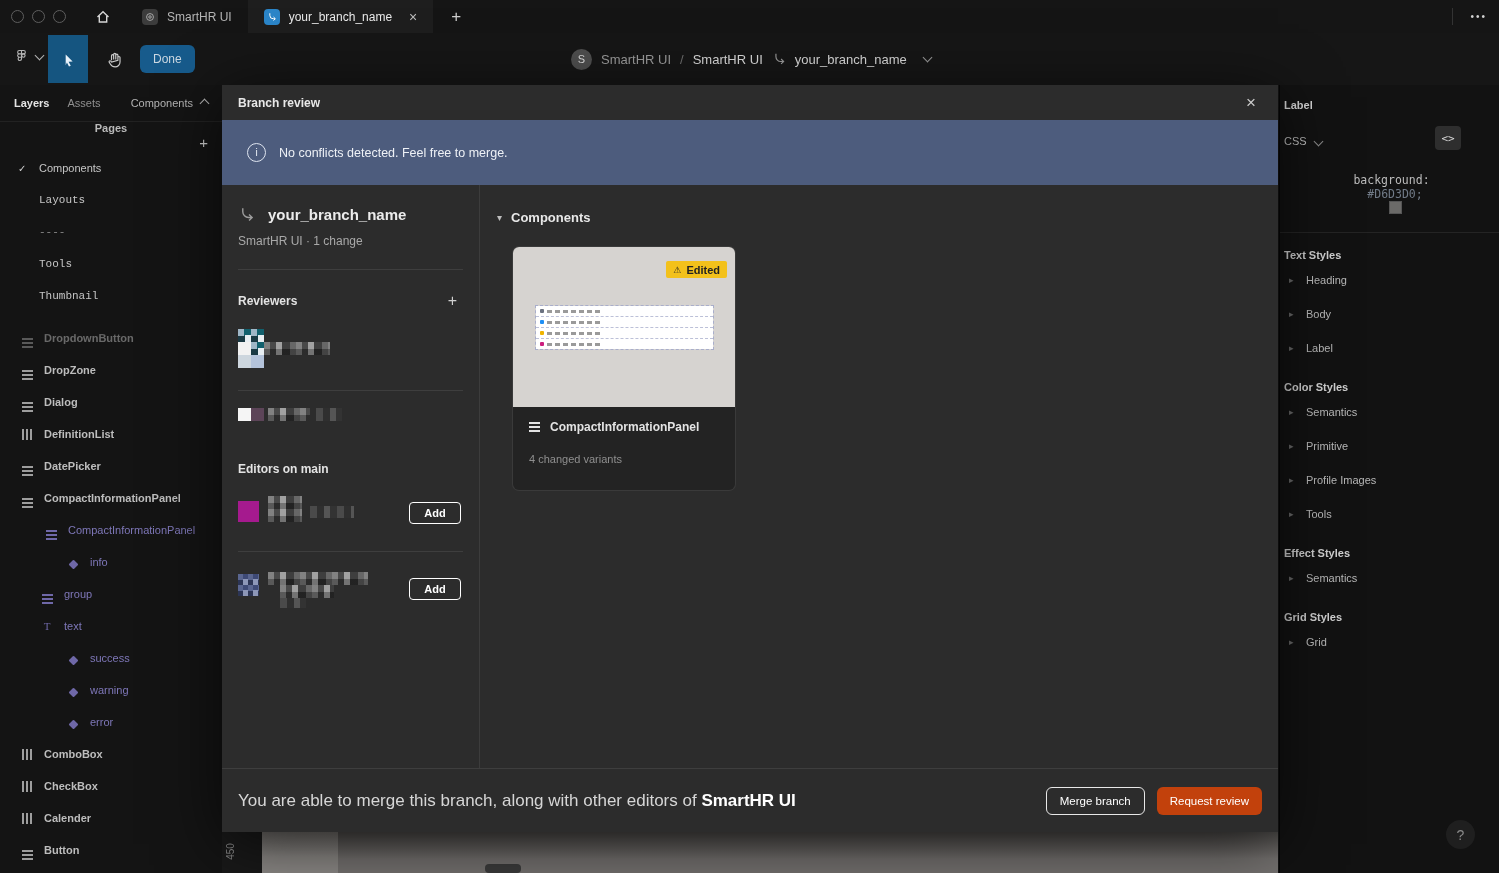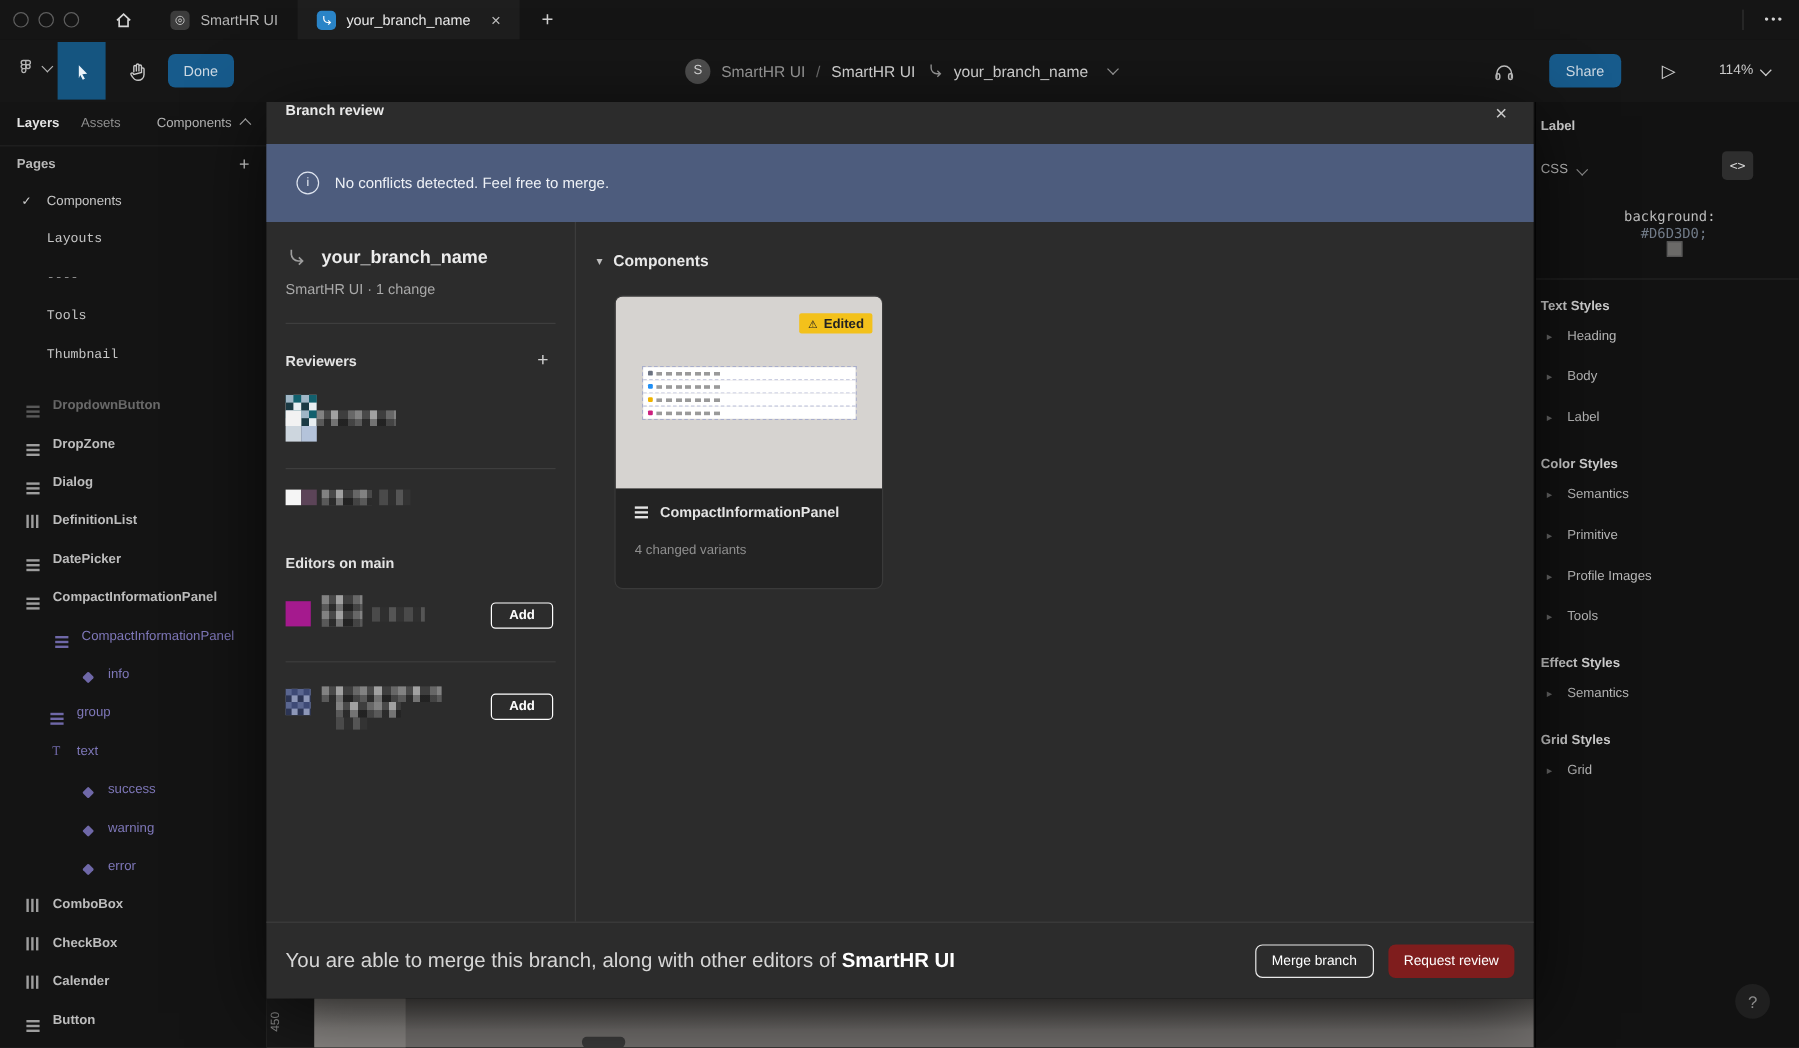--- a/index.html
+++ b/index.html
@@ -38,21 +38,21 @@
   .share-btn{height:28px;padding:0 14px;background:#175b8c;color:#ccd8e2;border:none;border-radius:6px;font-size:12px;cursor:pointer;margin-right:28px;}
   .play-btn{background:none;border:none;color:#cfcfcf;font-size:15px;cursor:pointer;margin-right:24px;}
   .zoom-btn{background:none;border:none;color:#c9c9c9;font-size:11.5px;display:flex;align-items:center;gap:7px;cursor:pointer;margin-right:18px;}
   .zoom-btn .cv{margin-top:-2px;}
   
   .lsb{position:absolute;left:0;top:85px;width:222px;bottom:0;background:#141414;z-index:1;font-size:11px;}
   .lsb-tabs{height:36px;display:flex;align-items:center;padding:0 14px;border-bottom:1px solid #222222;}
   .lt-layers{color:#e4e4e4;font-weight:bold;cursor:pointer;}
   .lt-assets{color:#8f8f8f;margin-left:18px;cursor:pointer;}
   .lt-mode{margin-left:auto;color:#b3b3b3;display:flex;align-items:center;gap:8px;cursor:pointer;}
-  .pages-head{height:30px;display:flex;align-items:center;padding:0 14px;color:#b9b9b9;font-weight:bold;}
+  .pages-head{height:30px;display:flex;align-items:center;padding:0 14px;color:#b9b9b9;font-weight:bold;flex-direction:column;}
   .pages-plus{margin-left:auto;color:#cfcfcf;font-size:15px;font-weight:normal;cursor:pointer;}
   .prow32{height:32px;display:flex;align-items:center;cursor:pointer;}
   .pg-check{width:21px;margin-left:18px;color:#cfcfcf;font-size:10px;}
   .pg-label{color:#c6c6c6;}
   .pg-label.dim{color:#8a8a8a;}
   .pg-pad{margin-left:39px;font-family:Liberation Mono, monospace;}
   .lsb-shadow{position:absolute;left:0;top:233px;width:222px;height:18px;background:linear-gradient(#141414 35%,rgba(20,20,20,0));z-index:2;}
   .lr{height:32px;display:flex;align-items:flex-end;font-weight:bold;color:#bdbdbd;cursor:pointer;}
   .lr .ic{width:14px;margin-right:10px;display:flex;align-items:center;justify-content:center;color:#9e9e9e;}
   .lr.cut{opacity:.5;}
@@ -79,21 +79,21 @@
   .rs-car{width:17px;margin-left:9px;color:#6a6a6a;font-size:9px;}
   .help-btn{position:absolute;right:24px;bottom:24px;width:29px;height:29px;border-radius:50%;background:#1f1f1f;color:#8a8a8a;font-size:14px;border:none;display:flex;align-items:center;justify-content:center;cursor:pointer;}
   
   .canvas-strip{position:absolute;left:222px;top:832px;width:1056px;height:41px;background:linear-gradient(#4c4a48,#757270 65%);z-index:0;}
   .cv-darkcol{position:absolute;left:0;top:0;width:40px;height:41px;background:#191919;}
   .cv-label{position:absolute;left:0px;top:14px;color:#8a8a8a;font-size:10px;transform:rotate(-90deg);}
   .cv-lightcol{position:absolute;left:40px;top:0;width:76px;height:41px;background:linear-gradient(#6e6b68,#8c8986 60%);}
   .cv-pill{position:absolute;left:263px;top:32px;width:36px;height:9px;border-radius:4px;background:#3c3c3c;cursor:pointer;}
   
   .modal{position:absolute;left:222px;top:85px;width:1056px;height:747px;background:#2c2c2c;box-shadow:0 12px 60px rgba(0,0,0,.65);z-index:5;}
-  .m-header{height:35px;display:flex;align-items:flex-start;padding:0 16px;}
+  .m-header{height:35px;display:flex;align-items:center;padding:0 16px;}
   .m-title{font-size:12px;font-weight:bold;color:#e8e8e8;}
   .m-close{margin-left:auto;color:#cccccc;font-size:17px;background:none;border:none;cursor:pointer;line-height:1;}
   .m-banner{height:65px;background:#4d5c7d;display:flex;align-items:center;padding-left:25px;gap:13px;}
   .info-ic{width:17px;height:17px;border:1.4px solid #dfe5f0;border-radius:50%;color:#eef2f8;font-size:10px;display:flex;align-items:center;justify-content:center;flex:0 0 auto;}
   .m-banner-text{font-size:12.5px;color:#eef1f6;}
   .m-left{position:absolute;left:0;top:100px;width:258px;bottom:64px;border-right:1px solid #3c3c3c;box-sizing:border-box;padding:0 16px;}
   .branch-row{margin-top:21px;display:flex;align-items:center;gap:13px;color:#9e9e9e;}
   .branch-name{font-size:15px;font-weight:bold;color:#ececec;}
   .branch-meta{margin-top:11px;font-size:12px;color:#a9a9a9;}
   .m-div{height:1px;background:#3e3e3e;margin-top:21px;}
@@ -126,21 +126,21 @@
   .pc0{background:#6b7280;} .pc1{background:#1f8ff5;} .pc2{background:#f0b400;} .pc3{background:#cc1f7e;}
   .ptxt{width:56px;height:3px;background:repeating-linear-gradient(90deg,#9a9a9a 0 5px,transparent 5px 8px);}
   .card-info{padding:13px 16px 0 16px;}
   .card-name{display:flex;align-items:center;gap:10px;color:#e3e3e3;font-size:12px;font-weight:bold;}
   .card-name .ic-lines{color:#e3e3e3;}
   .card-meta{margin-top:19px;font-size:11px;color:#8f8f8f;}
   .m-footer{position:absolute;left:0;right:0;bottom:0;height:64px;border-top:1px solid #3e3e3e;display:flex;align-items:center;padding:0 16px;box-sizing:border-box;}
   .foot-text{font-size:17px;color:#d6d6d6;flex:1;}
   .foot-text b{color:#ffffff;}
   .merge-btn{height:28px;padding:0 13px;border:1px solid #e8e8e8;border-radius:6px;background:none;color:#ffffff;font-size:11.5px;cursor:pointer;margin-right:12px;}
-  .request-btn{height:28px;padding:0 13px;border:none;border-radius:6px;background:#7f1d1d;color:#ffffff;font-size:11.5px;cursor:pointer;}
+  .request-btn{height:28px;padding:0 13px;border:none;border-radius:6px;background:#c2410c;color:#ffffff;font-size:11.5px;cursor:pointer;}
 </style>
 </head>
 <body>
 
 <div class="tabbar">
   <div class="traffic">
     <span></span>
     <span></span>
     <span></span>
   </div>
@@ -208,37 +208,20 @@
     <span class="team">SmartHR UI</span>
     <span class="slash">/</span>
     <span class="file">SmartHR UI</span>
     <span class="bric">
       <svg width="14" height="14" viewBox="0 0 16 16">
           <path d="M4.5 2v3.4a5.4 5.4 0 0 0 5.4 5.4h3.1M10.4 8l2.9 2.8-2.9 2.8" fill="none" stroke="currentColor" stroke-width="1.3"></path>
         </svg>
     </span>
     <span class="branch">your_branch_name</span>
     <span class="cv"></span>
-  </div>
-  <div class="tb-right">
-    <button class="hp-btn">
-      <span>
-        <svg width="19" height="19" viewBox="0 0 18 18">
-            <path d="M3.2 14.2v-3.6a5.8 5.8 0 0 1 11.6 0v3.6" fill="none" stroke="currentColor" stroke-width="1.2"></path>
-            <rect x="2.6" y="10.9" width="2.9" height="4.4" rx="1.3" fill="none" stroke="currentColor" stroke-width="1.2"></rect>
-            <rect x="12.5" y="10.9" width="2.9" height="4.4" rx="1.3" fill="none" stroke="currentColor" stroke-width="1.2"></rect>
-          </svg>
-      </span>
-    </button>
-    <button class="share-btn">Share</button>
-    <button class="play-btn">▷</button>
-    <button class="zoom-btn">
-      <span>114%</span>
-      <span class="cv"></span>
-    </button>
   </div>
 </div>
 
 <aside class="lsb">
   <div class="lsb-tabs">
     <span class="lt-layers">Layers</span>
     <span class="lt-assets">Assets</span>
     <span class="lt-mode">
       <span>Components</span>
       <span class="cv up"></span>

